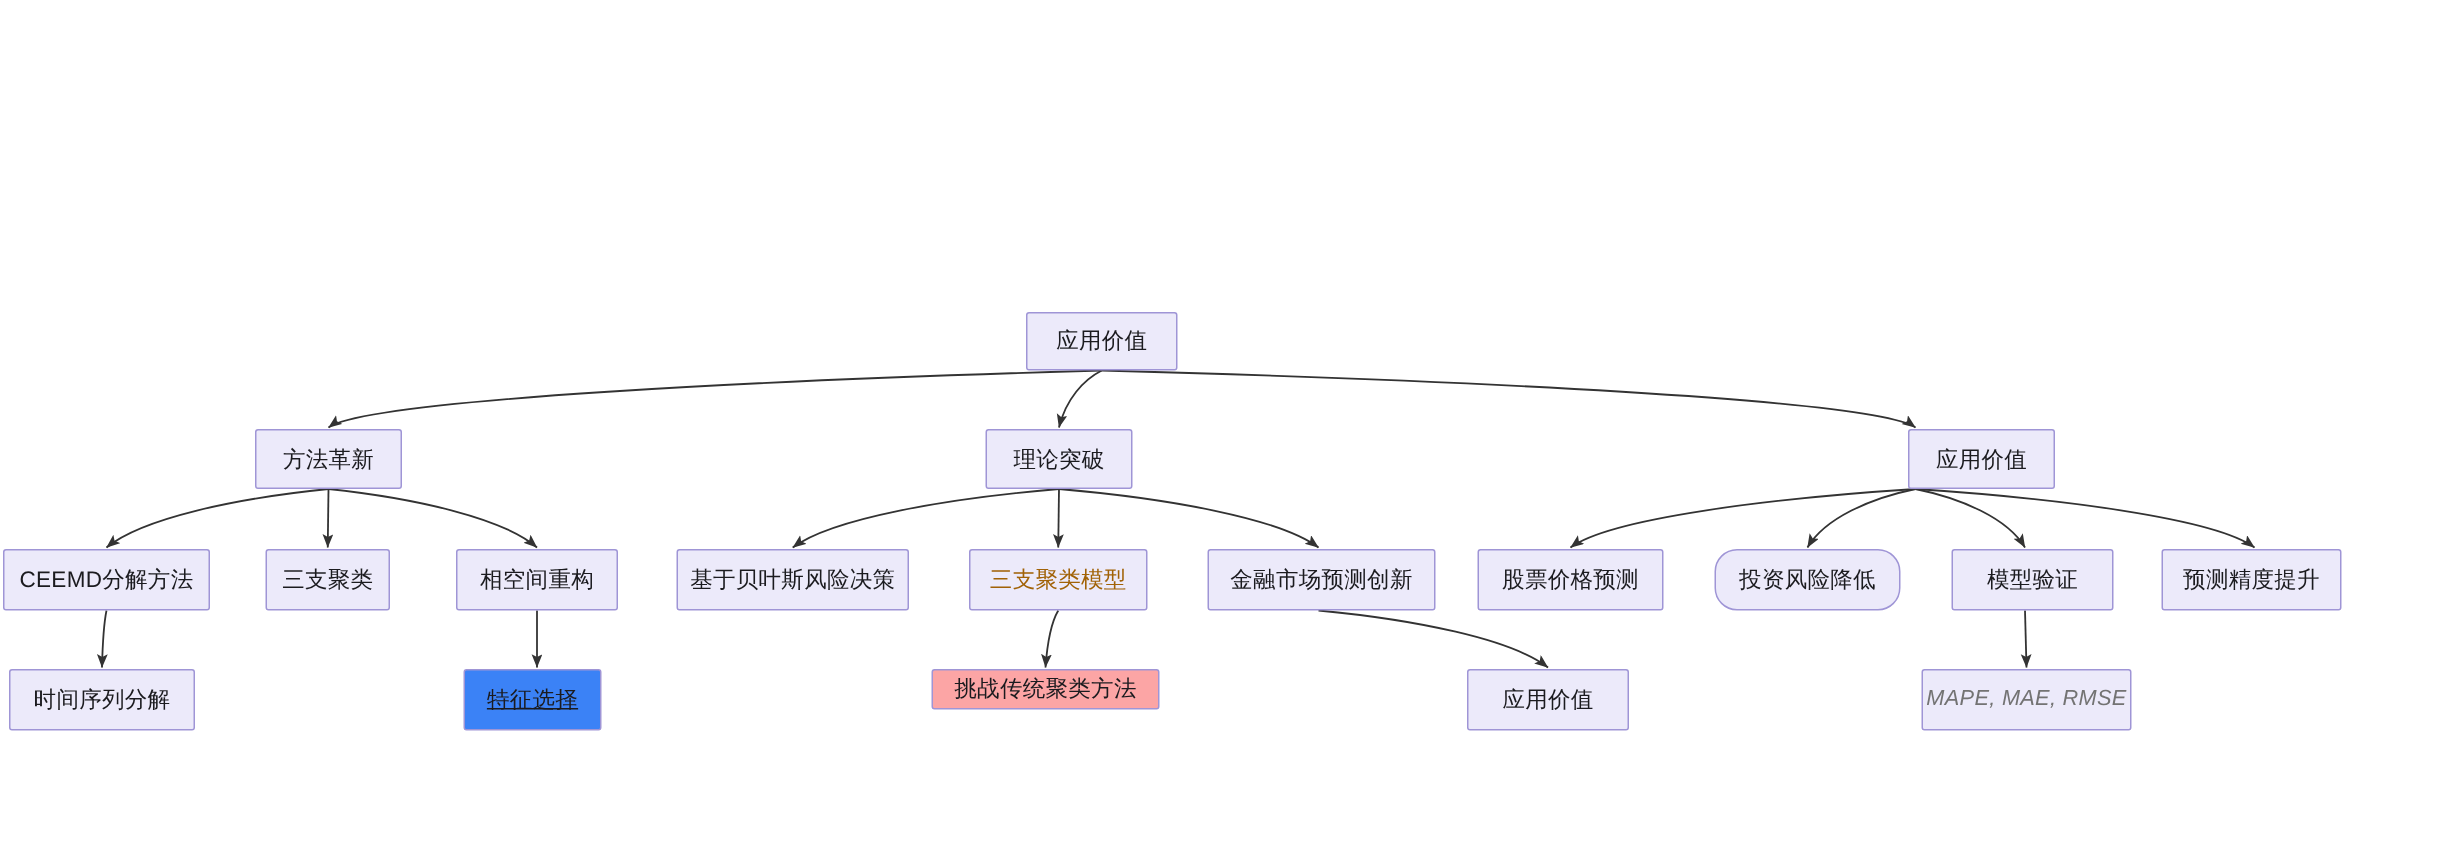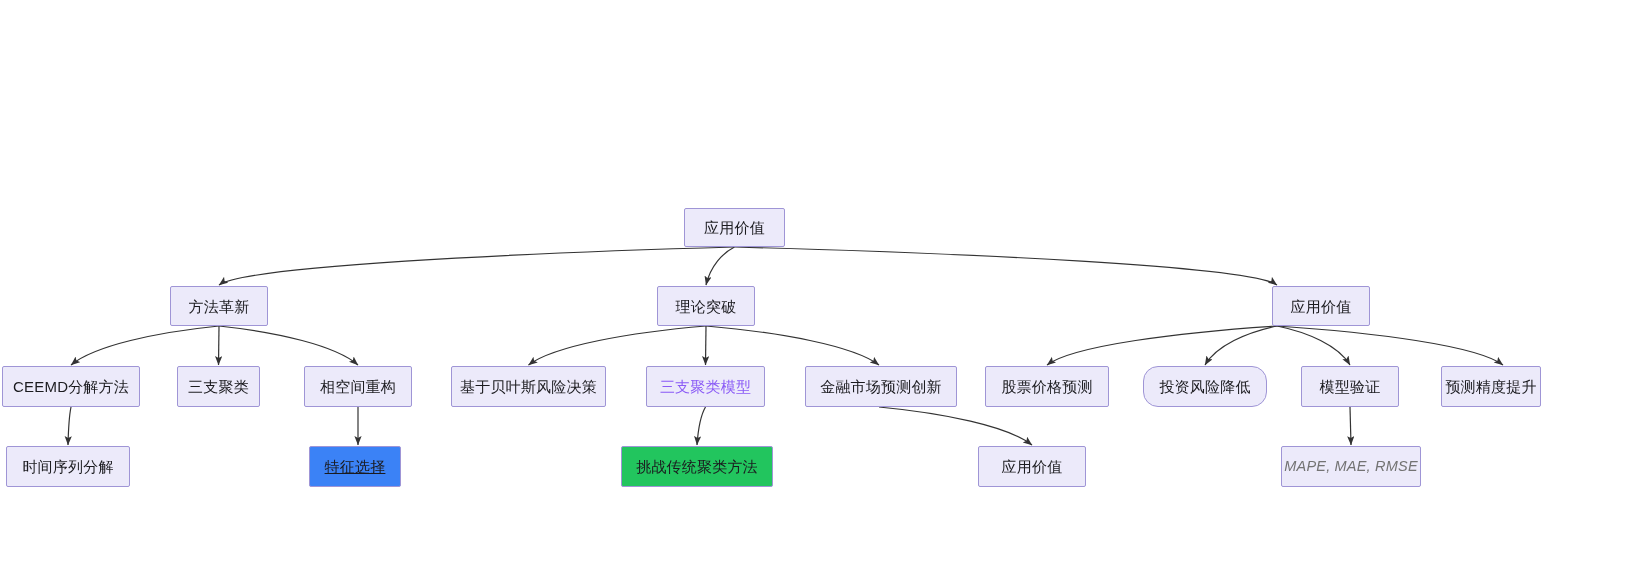--- a/index.html
+++ b/index.html
@@ -101,45 +101,45 @@
       </div>
       <div class="node" style="left: 177px; top: 366px; width: 83px; height: 41px; background: rgb(236, 234, 250); border-color: rgb(159, 149, 214); color: rgb(27, 27, 31);">
         <span class="node-label">三支聚类</span>
       </div>
       <div class="node" style="left: 304px; top: 366px; width: 108px; height: 41px; background: rgb(236, 234, 250); border-color: rgb(159, 149, 214); color: rgb(27, 27, 31);">
         <span class="node-label">相空间重构</span>
       </div>
       <div class="node" style="left: 451px; top: 366px; width: 155px; height: 41px; background: rgb(236, 234, 250); border-color: rgb(159, 149, 214); color: rgb(27, 27, 31);">
         <span class="node-label">基于贝叶斯风险决策</span>
       </div>
-      <div class="node" style="left: 646px; top: 366px; width: 119px; height: 41px; background: rgb(236, 234, 250); border-color: rgb(159, 149, 214); color: #8b5cf6;">
+      <div class="node" style="left: 646px; top: 366px; width: 119px; height: 41px; background: rgb(236, 234, 250); border-color: rgb(159, 149, 214); color: #a16207;">
         <span class="node-label">三支聚类模型</span>
       </div>
       <div class="node" style="left: 805px; top: 366px; width: 152px; height: 41px; background: rgb(236, 234, 250); border-color: rgb(159, 149, 214); color: rgb(27, 27, 31);">
         <span class="node-label">金融市场预测创新</span>
       </div>
       <div class="node" style="left: 985px; top: 366px; width: 124px; height: 41px; background: rgb(236, 234, 250); border-color: rgb(159, 149, 214); color: rgb(27, 27, 31);">
         <span class="node-label">股票价格预测</span>
       </div>
       <div class="node" style="left: 1143px; top: 366px; width: 124px; height: 41px; background: rgb(236, 234, 250); border-color: rgb(159, 149, 214); color: rgb(27, 27, 31); border-radius: 15px;">
         <span class="node-label">投资风险降低</span>
       </div>
-      <div class="node" style="left: 1301px; top: 366px; width: 98px; height: 41px; background: rgb(236, 234, 250); border-color: rgb(159, 149, 214); color: rgb(27, 27, 31);">
+      <div class="node" style="left: 1301px; top: 366px; width: 108px; height: 41px; background: rgb(236, 234, 250); border-color: rgb(159, 149, 214); color: rgb(27, 27, 31);">
         <span class="node-label">模型验证</span>
       </div>
-      <div class="node" style="left: 1441px; top: 366px; width: 100px; height: 41px; background: rgb(236, 234, 250); border-color: rgb(159, 149, 214); color: rgb(27, 27, 31);">
+      <div class="node" style="left: 1441px; top: 366px; width: 120px; height: 41px; background: rgb(236, 234, 250); border-color: rgb(159, 149, 214); color: rgb(27, 27, 31);">
         <span class="node-label">预测精度提升</span>
       </div>
       <div class="node" style="left: 6px; top: 446px; width: 124px; height: 41px; background: rgb(236, 234, 250); border-color: rgb(159, 149, 214); color: rgb(27, 27, 31);">
         <span class="node-label">时间序列分解</span>
       </div>
       <div class="node" style="left: 309px; top: 446px; width: 92px; height: 41px; background: #3b82f6; border-color: rgb(159, 149, 214); color: rgb(27, 27, 31); text-decoration: underline;">
         <span class="node-label">特征选择</span>
       </div>
-      <div class="node" style="left: 621px; top: 446px; width: 152px; height: 41px; background: #22c55e; border-color: rgb(159, 149, 214); color: rgb(27, 27, 31);">
+      <div class="node" style="left: 621px; top: 446px; width: 152px; height: 27px; background: #fca5a5; border-color: rgb(159, 149, 214); color: rgb(27, 27, 31);">
         <span class="node-label">挑战传统聚类方法</span>
       </div>
       <div class="node" style="left: 978px; top: 446px; width: 108px; height: 41px; background: rgb(236, 234, 250); border-color: rgb(159, 149, 214); color: rgb(27, 27, 31);">
         <span class="node-label">应用价值</span>
       </div>
       <div class="node latin" style="left: 1281px; top: 446px; width: 140px; height: 41px; background: rgb(236, 234, 250); border-color: rgb(159, 149, 214); color: #737373; font-style: italic;">
         <span class="node-label">MAPE, MAE, RMSE</span>
       </div>
     </div>
 </div>

